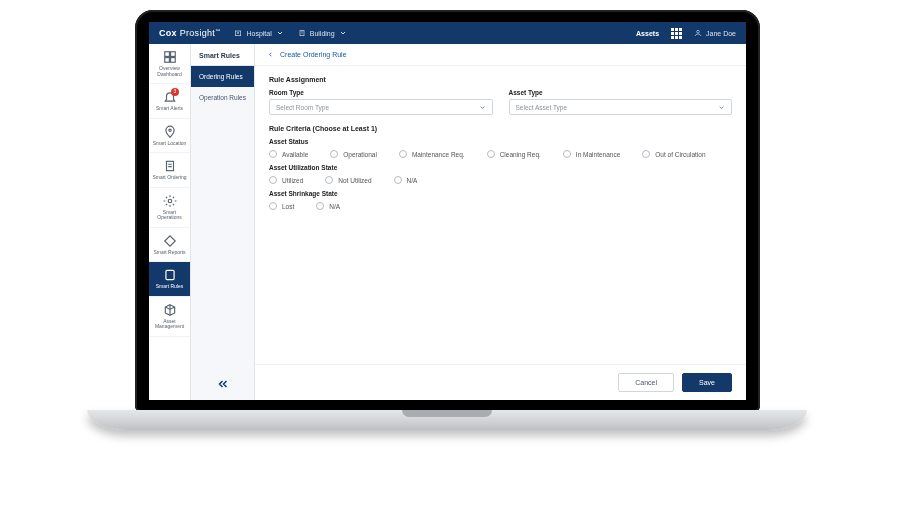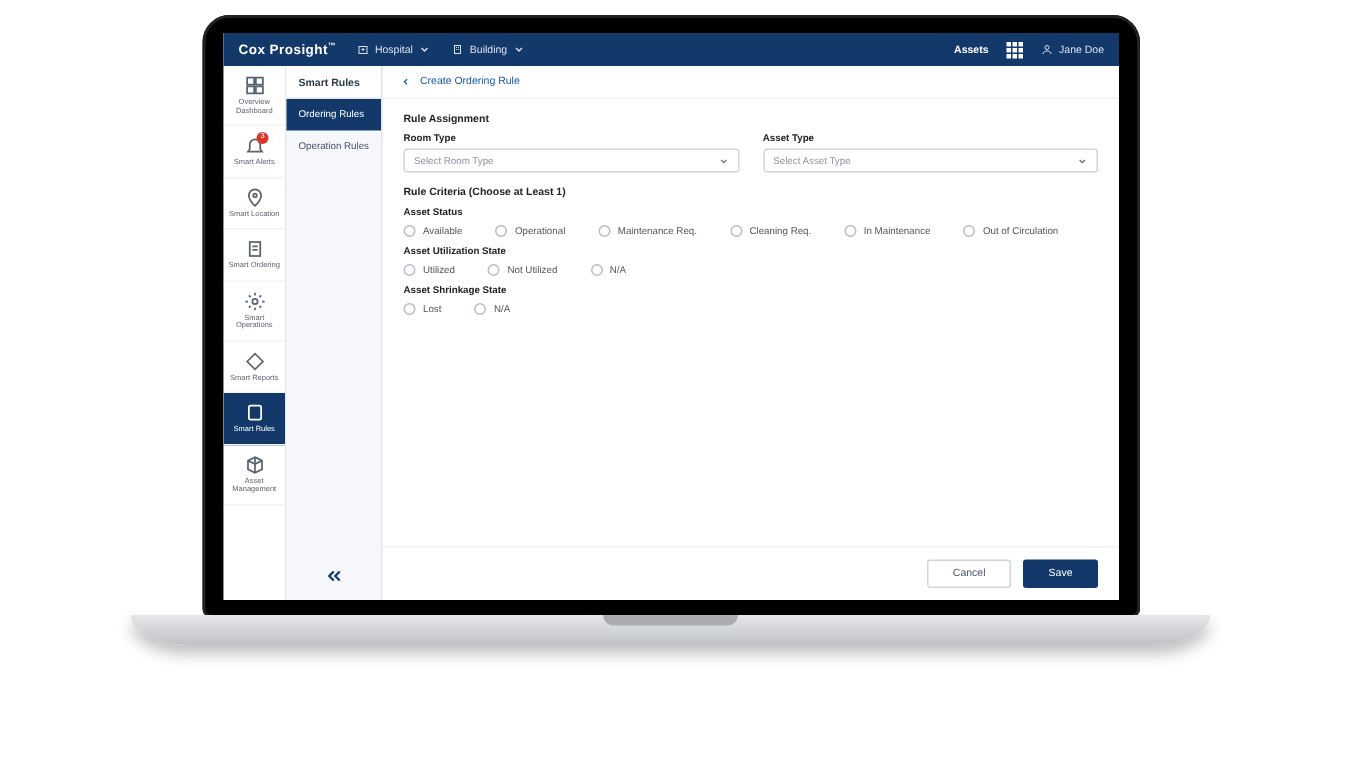--- a/index.html
+++ b/index.html
@@ -38,21 +38,21 @@
   .topbar {
     background: #13396a;
     color: #fff;
     height: 22px;
     display: flex;
     align-items: center;
     padding: 0 10px;
     gap: 14px;
   }
   .logo { font-size: 9px; font-weight: bold; letter-spacing: .3px;}
-  .logo .thin { font-weight: 700; }
+  .logo .thin { font-weight: 400; }
   .tm { font-size:5px; vertical-align: top;}
   .top-drop {
     color:#d8e1ee;
     font-size:7px;
     display:flex;
     align-items:center;
     gap:4px;
     cursor:pointer;
   }
   .top-drop svg { width:8px; height:8px; }

